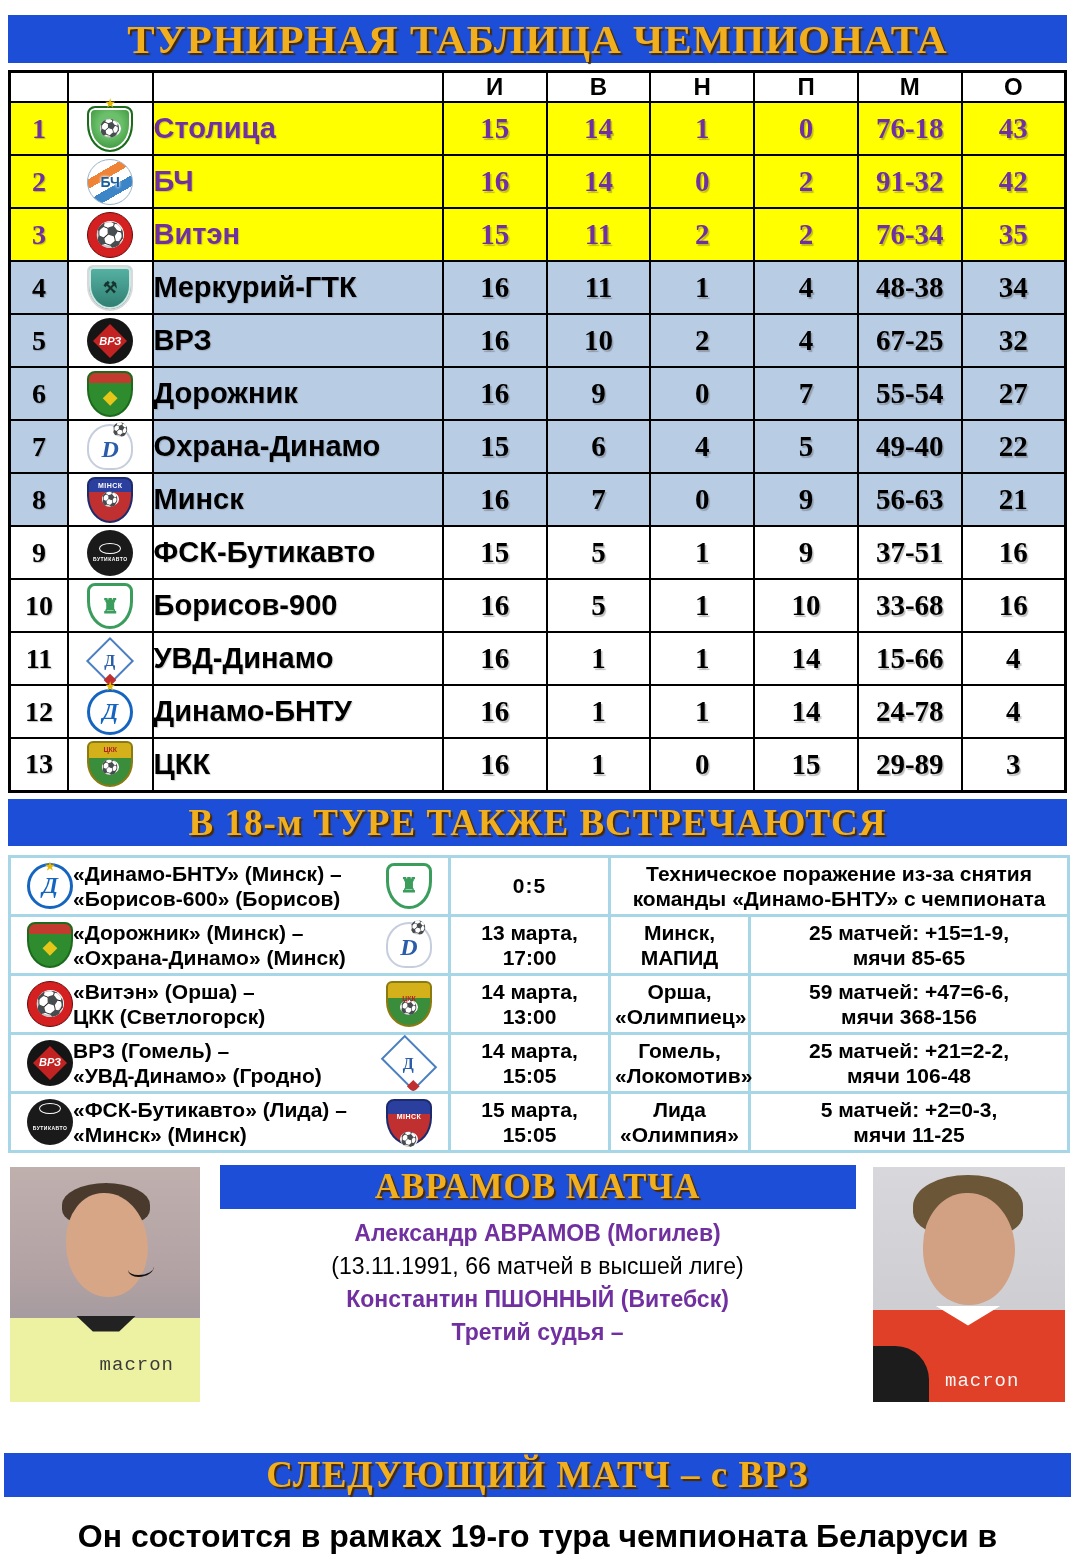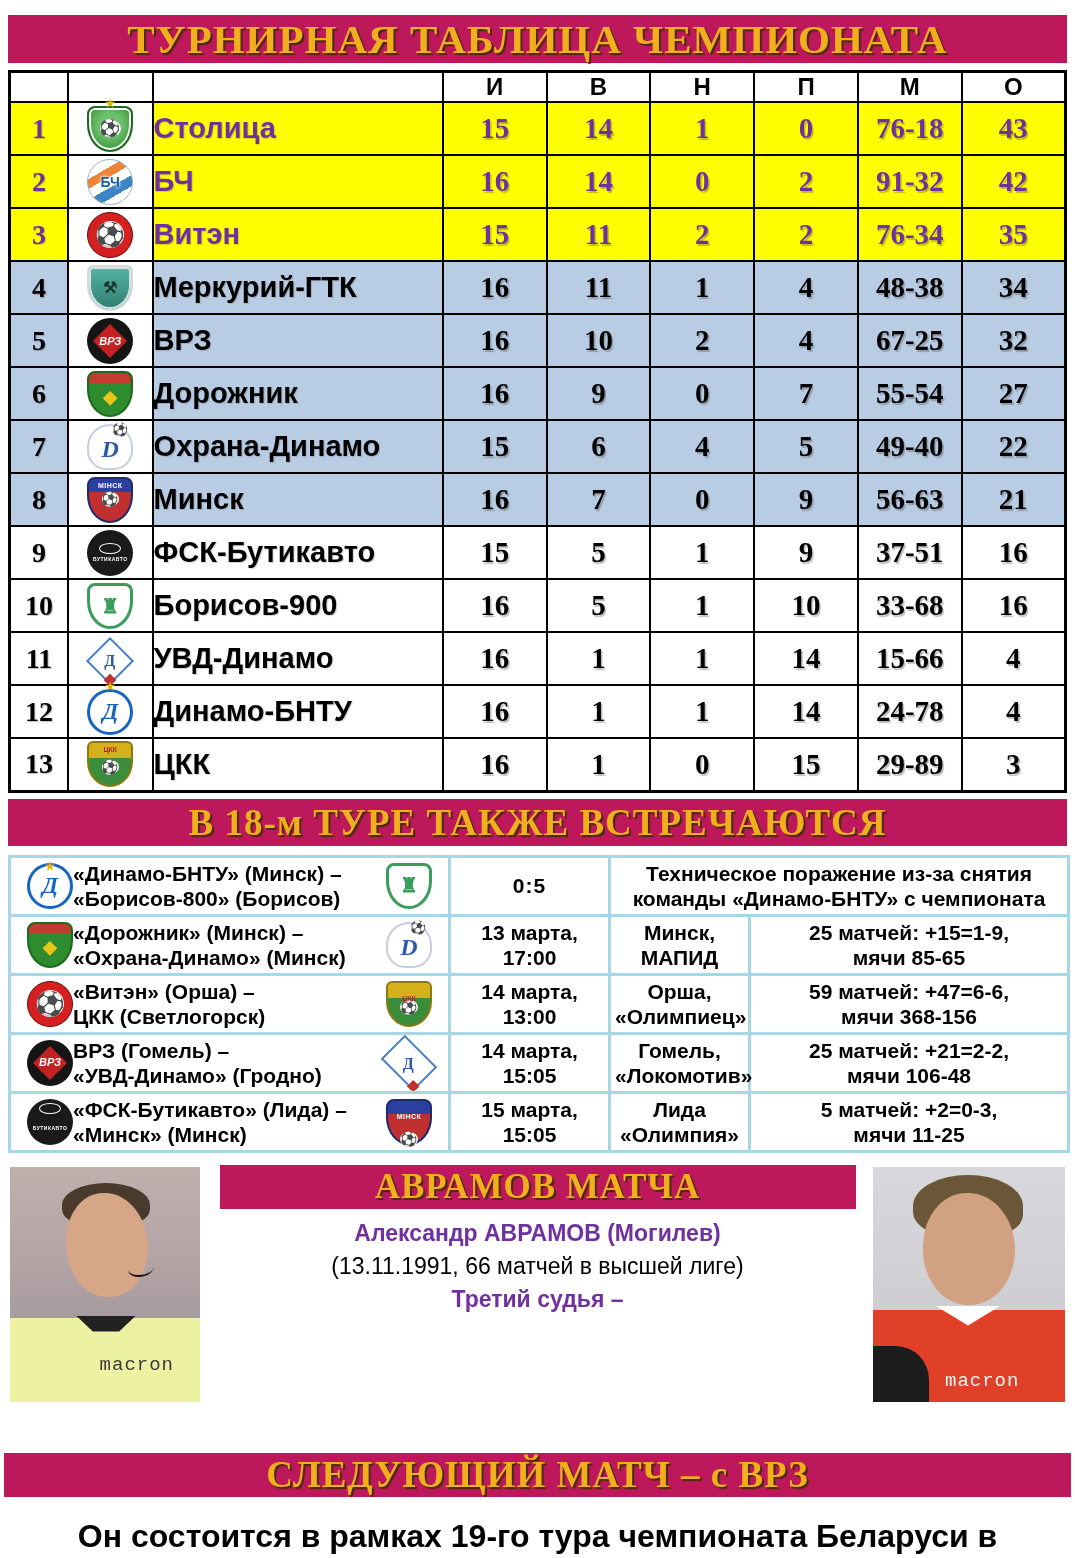--- a/index.html
+++ b/index.html
@@ -1,19 +1,19 @@
 <!DOCTYPE html>
 <html><head>
 <meta charset="utf-8">
 <style>
   html,body{margin:0;padding:0;background:#fff;}
   body{width:1075px;font-family:"Liberation Sans",sans-serif;color:#000;}
 
   
-  .bar{background:#be185d;margin:0 8px;display:flex;align-items:center;justify-content:center;
+  .bar{background:#1d4ed8;margin:0 8px;display:flex;align-items:center;justify-content:center;
        font-family:"Liberation Serif",serif;font-weight:bold;color:#F2AF1D;
        text-shadow:2px 2px 1px #4a2a00;letter-spacing:1px;}
   .bar-title{height:48px;margin-top:15px;font-size:41px;}
   .bar-fixtures{height:47px;margin-top:6px;font-size:37px;}
   .bar-ref{width:636px;margin:0 auto;height:44px;font-size:35px;}
   .bar-next{height:44px;margin:4px 4px 0;font-size:37px;}
 
   
   table{border-collapse:collapse;table-layout:fixed;}
   .standings{margin:7px 8px 0;width:1059px;border:3px solid #000;}
@@ -326,21 +326,21 @@
       <col style="width:140px">
       <col style="width:319px">
   </colgroup>
   <tbody>
       <tr>
     <td class="f-match">
       <div class="match-flex">
         <div class="crest m-home crest-dinamo-bntu"></div>
         <div class="m-text">
           <div class="m-l1">«Динамо-БНТУ» (Минск) –</div>
-          <div class="m-l2">«Борисов-800» (Борисов)</div>
+          <div class="m-l2">«Борисов-600» (Борисов)</div>
         </div>
         <div class="crest m-away crest-borisov"></div>
       </div>
     </td>
     <td class="f-score">0:5</td>
     <td class="f-note" colspan="2">Техническое поражение из-за снятия команды «Динамо-БНТУ» с чемпионата</td>
   </tr>
       <tr>
     <td class="f-match">
       <div class="match-flex">
@@ -455,20 +455,21 @@
     <div class="ph-shirt-r"></div>
     <div class="ph-collar-r"></div>
     <div class="ph-shoulder-r"></div>
     <span class="ph-brand ph-brand-r">macron</span>
   </div>
 
   <div class="bar bar-ref">АВРАМОВ МАТЧА</div>
   <div class="ref-lines">
     <div class="ref-line"><span class="ref-purple">Александр АВРАМОВ (Могилев)</span></div>
     <div class="ref-line">(13.11.1991, 66 матчей в высшей лиге)</div>
+    <div class="ref-line"><span class="ref-purple">Константин ПШОННЫЙ (Витебск)</span></div>
     <div class="ref-line"><span class="ref-purple">Третий судья –</span></div>
   </div>
 </div>
 
 <div class="bar bar-next">СЛЕДУЮЩИЙ МАТЧ – с ВРЗ</div>
 
 <div class="footer">
   <div>Он состоится в рамках 19-го тура чемпионата Беларуси в воскресенье,</div>
 
 </div>

